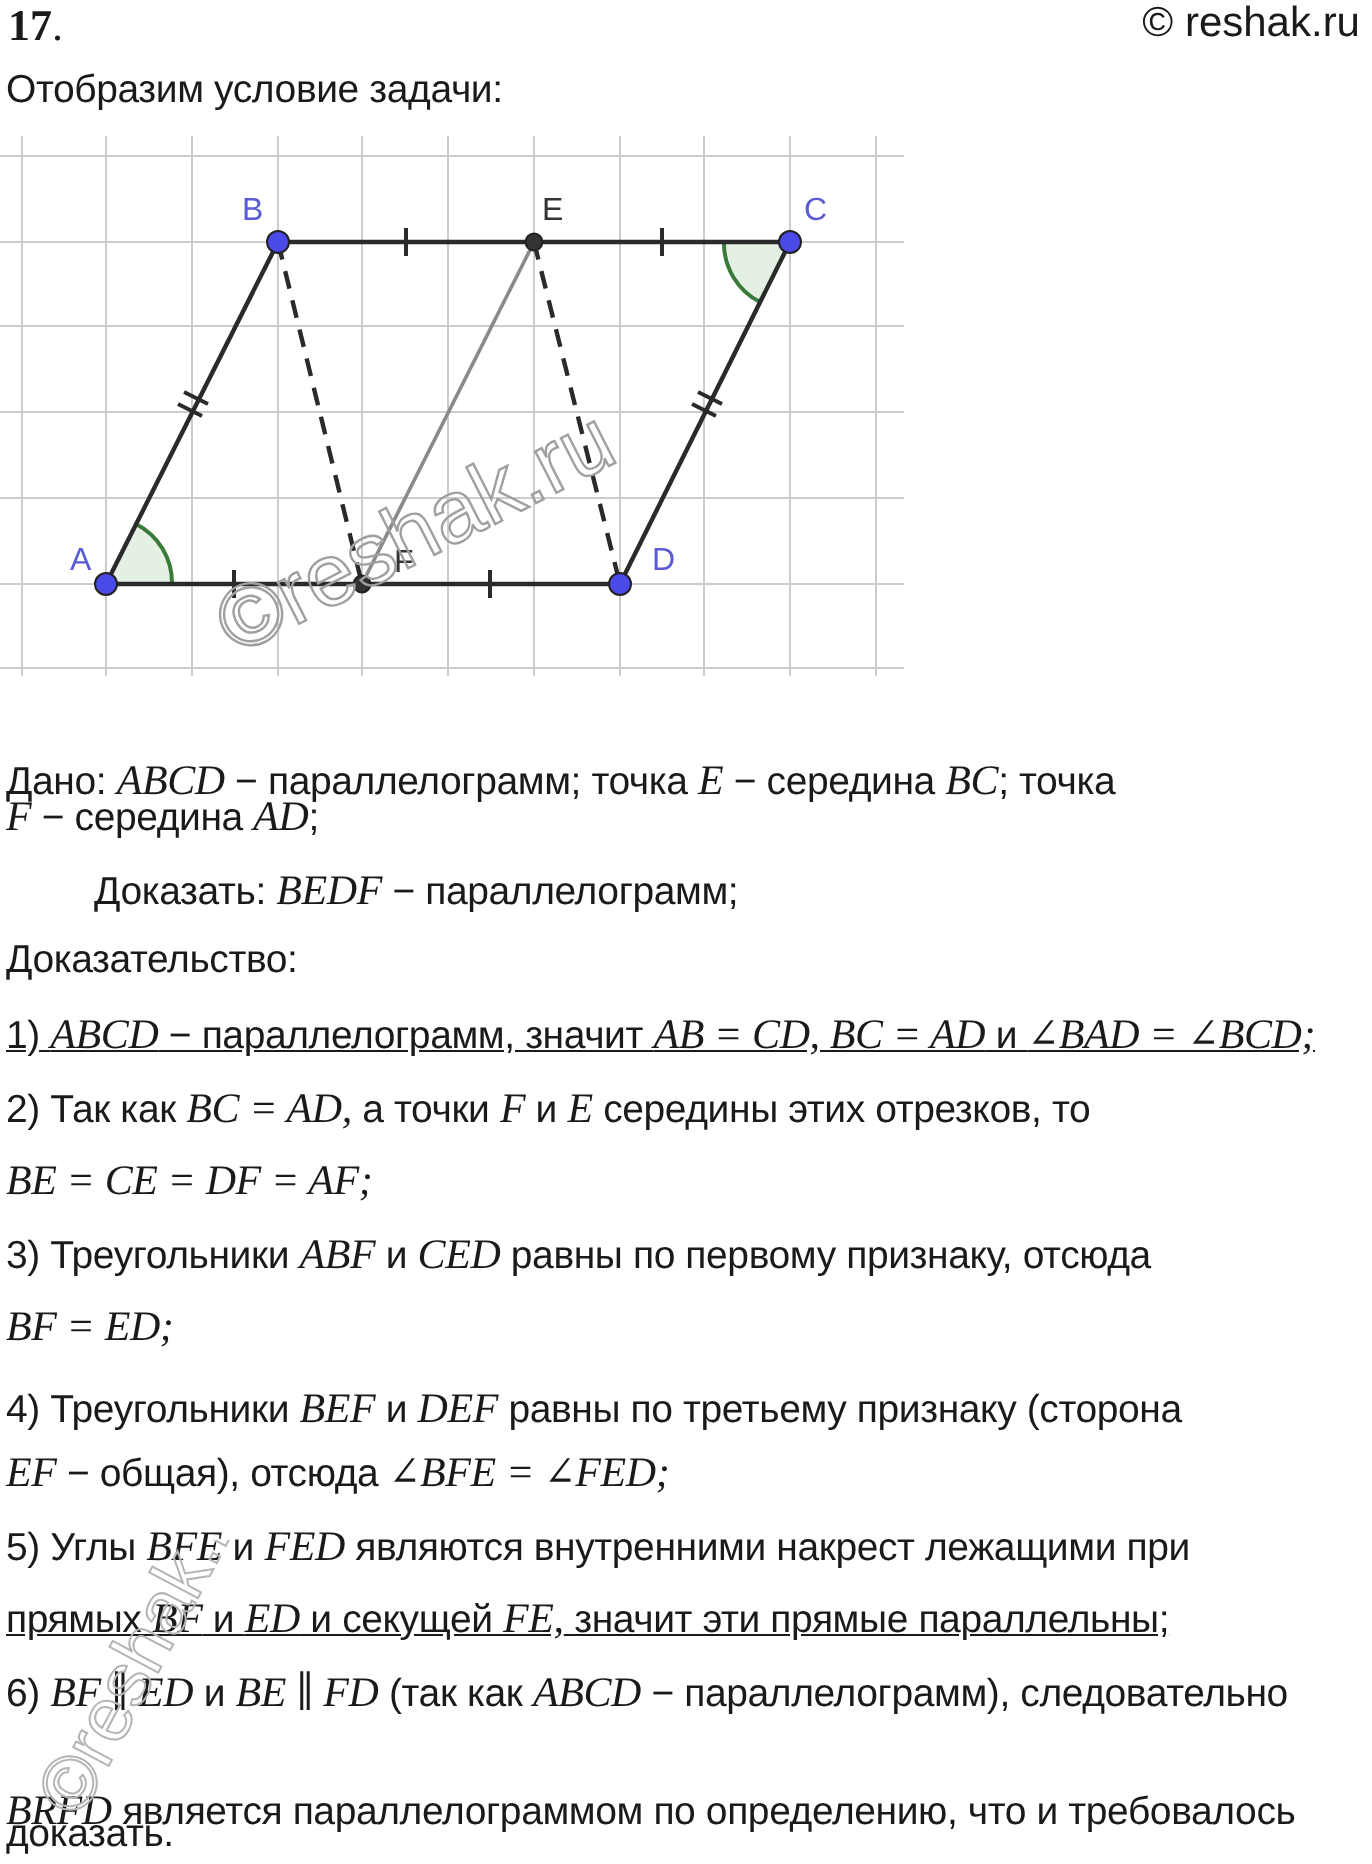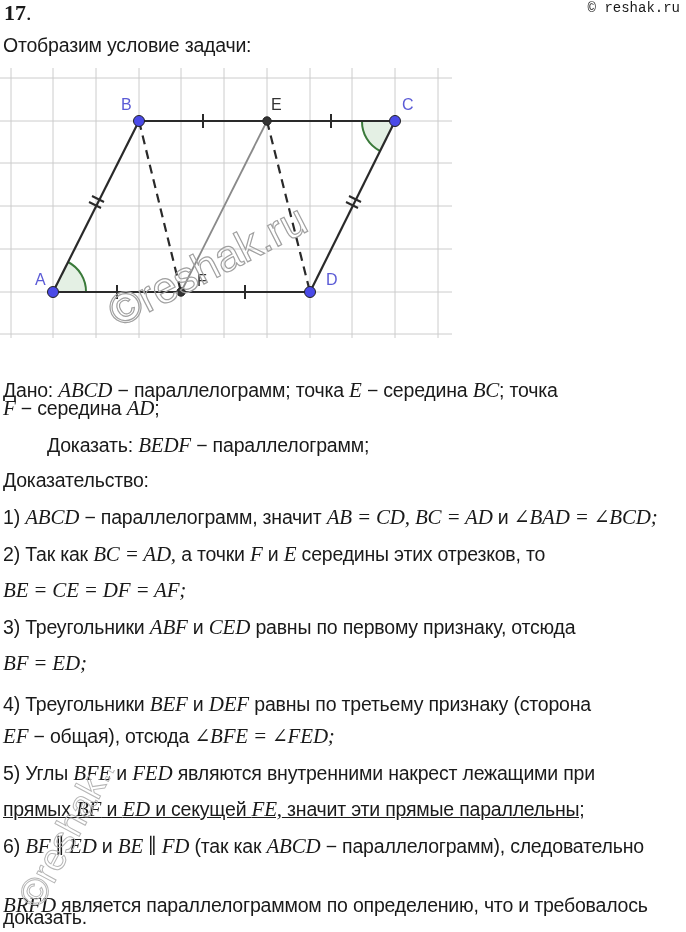--- a/index.html
+++ b/index.html
@@ -1,20 +1,20 @@
 <!DOCTYPE html>
 <html><head>
 <meta charset="utf-8">
 <style>
   html, body { margin: 0; padding: 0; background: #ffffff; }
   body { width: 686px; height: 932px; position: relative; overflow: hidden;
          font-family: "Liberation Serif", "DejaVu Serif", serif; color: #1a1a1a; }
   .header-num { position: absolute; left: 4px; top: 0px; font-size: 22px; font-weight: bold; }
   .header-num .dot { font-weight: normal; }
-  .copyright { position: absolute; right: 6px; top: 0px; font-size: 14px; font-family: Liberation Mono, monospace; margin-left: 12px; }
+  .copyright { position: absolute; right: 6px; top: 0px; font-size: 21px; font-family: Liberation Sans, sans-serif; margin-left: 12px; }
   .line { position: absolute; left: 3px; font-size: 19.5px; white-space: nowrap; letter-spacing: -0.2px; font-family: "Liberation Sans", "DejaVu Sans", sans-serif; font-stretch: condensed; transform-origin: left top; }
   .m { font-family: "Liberation Serif", "DejaVu Serif", serif; font-style: italic; font-size: 21px; }
   .figure { position: absolute; left: 0; top: 60px; width: 460px; height: 290px; }
 </style>
 </head>
 <body>
 
 <div class="header-num"><span>17</span><span class="dot">.</span></div>
 <div class="copyright">© reshak.ru</div>
 
@@ -95,21 +95,21 @@
   <span>Дано:</span>  <span class="m">ABCD</span><span> − параллелограмм;  точка </span><span class="m">E</span><span> − середина </span><span class="m">BC</span><span>;  точка</span>
 </div>
 <div class="line" style="top:396px;">
   <span class="m">F</span><span> − середина </span><span class="m">AD</span><span>;</span>
 </div>
 <div class="line" style="top:433px;margin-left:44px;">
   <span>Доказать:</span>  <span class="m">BEDF</span><span> − параллелограмм;</span>
 </div>
 <div class="line" style="top:469px;">Доказательство:</div>
 
-<div class="line" style="top:505px;">
+<div class="line" style="top:505px;text-decoration:underline;">
   <span>1) </span><span class="m">ABCD</span><span> − параллелограмм, значит </span><span class="m">AB = CD, BC = AD</span><span> и </span><span class="m">∠BAD = ∠BCD;</span>
 </div>
 <div class="line" style="top:542px;">
   <span>2) Так как </span><span class="m">BC = AD,</span><span> а точки </span><span class="m">F</span><span> и </span><span class="m">E</span><span> середины этих отрезков, то</span>
 </div>
 <div class="line" style="top:578px;">
   <span class="m">BE = CE = DF = AF;</span>
 </div>
 <div class="line" style="top:615px;">
   <span>3) Треугольники </span><span class="m">ABF</span><span> и </span><span class="m">CED</span><span> равны по первому признаку, отсюда</span>

